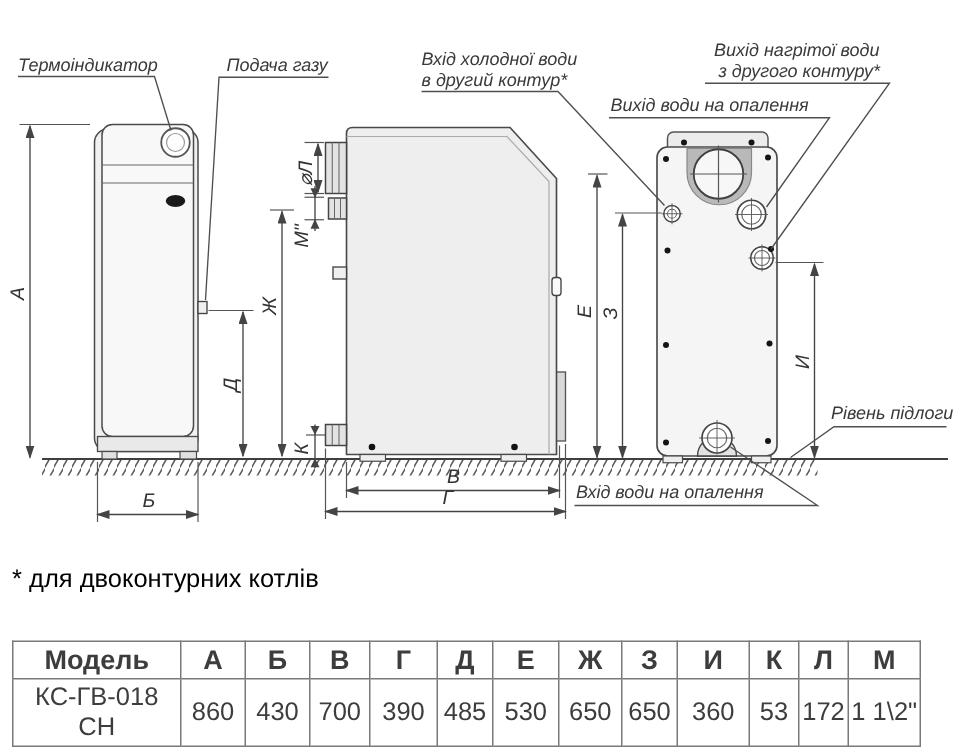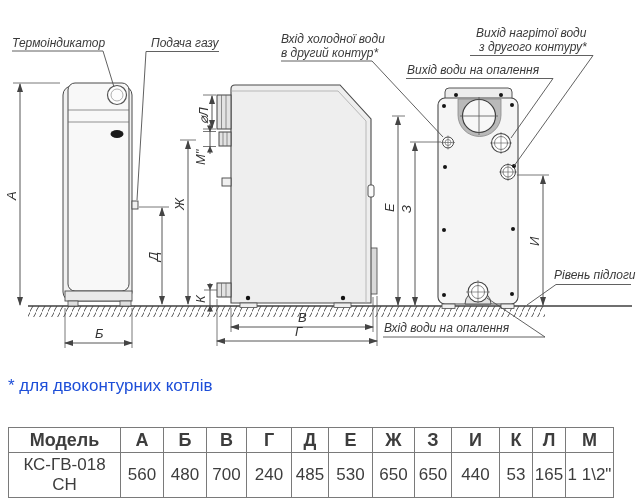--- a/index.html
+++ b/index.html
@@ -5,21 +5,21 @@
   html,body{margin:0;padding:0;background:#fff;}
   #page{position:relative;width:644px;height:503px;background:#fff;overflow:hidden;
         font-family:"Liberation Sans",sans-serif;}
   svg{position:absolute;top:0;left:0;}
   .lbl{font-family:"Liberation Sans",sans-serif;font-style:italic;font-size:12px;fill:#3a3a3a;}
   .dim{font-family:"Liberation Sans",sans-serif;font-style:italic;font-size:13px;fill:#333;}
   .ln{stroke:#444;stroke-width:0.9;fill:none;}
   .ext{stroke:#555;stroke-width:0.8;fill:none;}
   .leader{stroke:#4f4f4f;stroke-width:0.9;fill:none;}
   .thin{stroke:#666;stroke-width:0.7;}
-  #footnote{position:absolute;left:8px;top:376px;font-size:17px;color:#1d4ed8;}
+  #footnote{position:absolute;left:8px;top:376px;font-size:17px;color:#000000;}
   #tbl-wrap{position:absolute;left:8px;top:427px;}
   table{border-collapse:collapse;table-layout:fixed;}
   th,td{border:1px solid #7a7a7a;text-align:center;vertical-align:middle;
         color:#3d3d3d;padding:0 1px;overflow:hidden;}
   th{font-size:18px;font-weight:bold;height:24px;margin-top:40px;}
   td{font-size:17px;height:44px;line-height:1.15;}
   .c-model{width:112px;} .c-a{width:43px;} .c-b{width:43px;} .c-v{width:40px;}
   .c-g{width:45px;} .c-d{width:37px;} .c-e{width:44px;} .c-zh{width:42px;}
   .c-z{width:37px;} .c-y{width:48px;} .c-k{width:33px;} .c-l{width:33px;} .c-m{width:48px;}
 </style>
@@ -236,30 +236,30 @@
         <th>З</th>
         <th>И</th>
         <th>К</th>
         <th>Л</th>
         <th>М</th>
       </tr>
     </thead>
     <tbody>
       <tr>
         <td>КС-ГВ-018 СН</td>
-        <td>560</td>
-        <td>480</td>
+        <td>860</td>
+        <td>430</td>
         <td>700</td>
-        <td>240</td>
+        <td>390</td>
         <td>485</td>
         <td>530</td>
         <td>650</td>
         <td>650</td>
-        <td>440</td>
+        <td>360</td>
         <td>53</td>
-        <td>165</td>
+        <td>172</td>
         <td>1 1\2"</td>
       </tr>
     </tbody>
   </table>
 </div>
 
 </div>
 
 </body></html>

